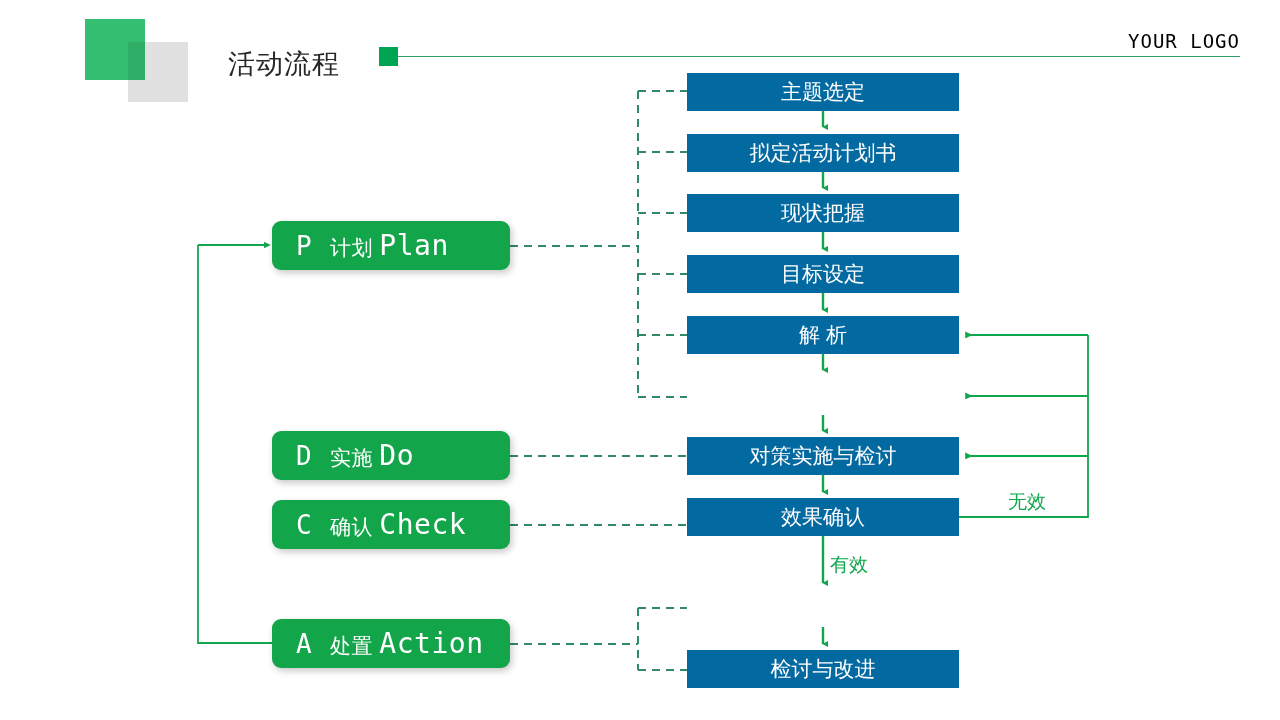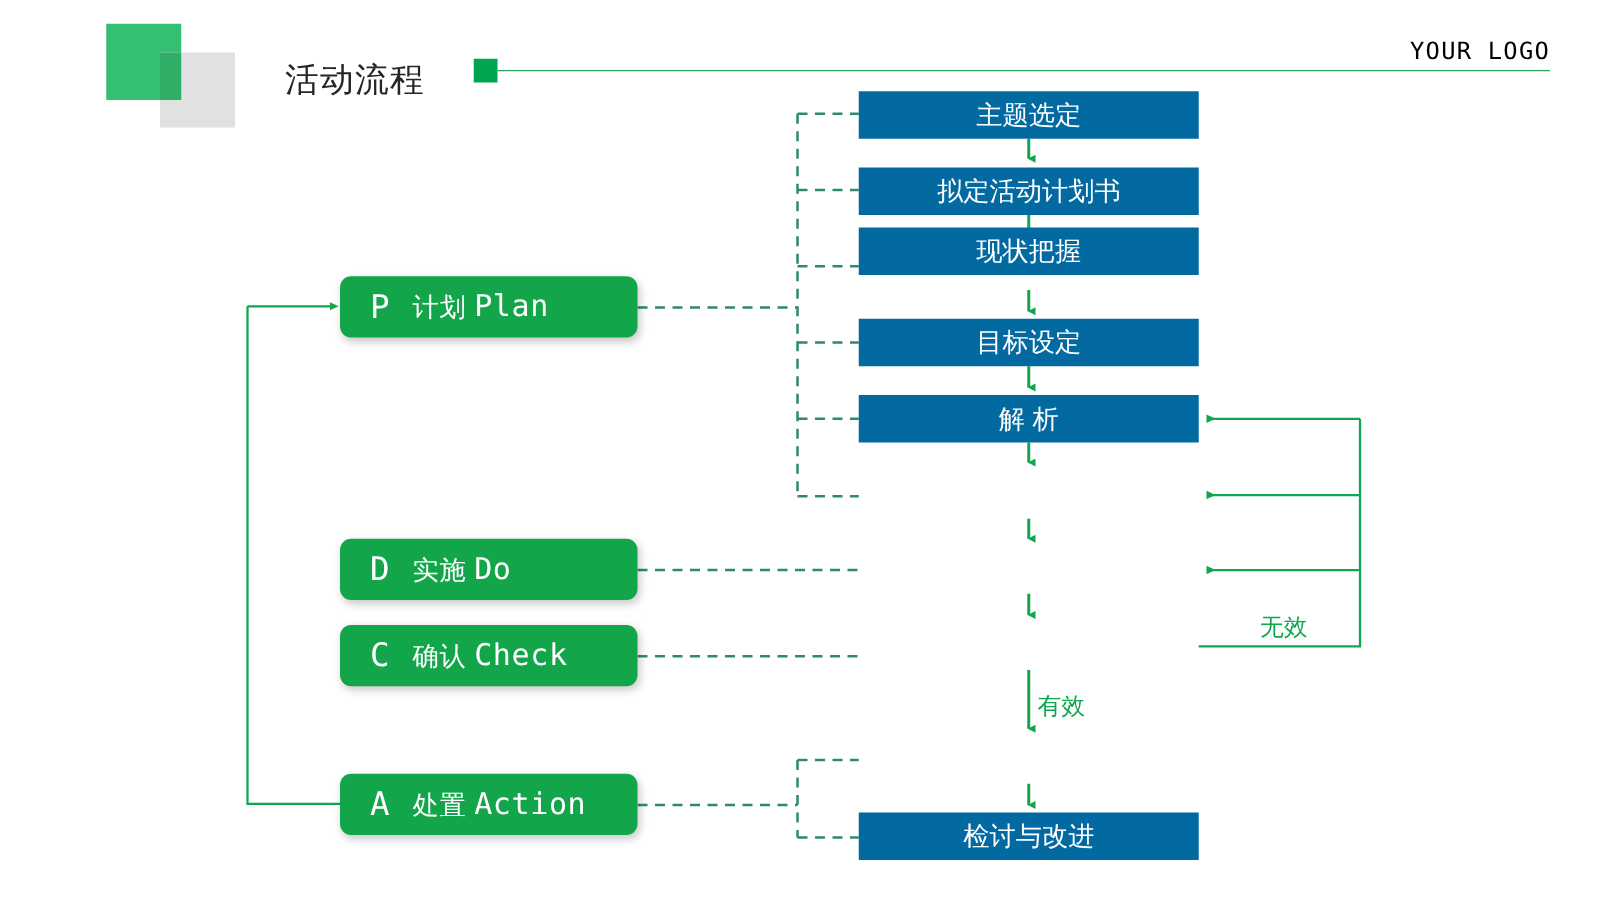--- a/index.html
+++ b/index.html
@@ -93,21 +93,21 @@
     margin-left: 24px;
     width: 26px;
   }
   .pdca-text {
     font-size: 21px;
     margin-left: 8px;
     letter-spacing: 0.5px;
   }
   .pdca-text .en {
     font-family: "DejaVu Sans Mono", "Liberation Mono", monospace;
-    font-size: 24px;
+    font-size: 28px;
   }
 
   #box-plan   { top: 221px; }
   #box-do     { top: 431px; }
   #box-check  { top: 500px; }
   #box-action { top: 619px; }
 
   
   .step-box {
     position: absolute;
@@ -247,21 +247,23 @@
   <div class="pdca-box" id="box-action">
     <span class="pdca-letter">A</span>
     <span class="pdca-text">
       <span>处置</span>
       <span class="en">Action</span>
     </span>
   </div>
 
   <div class="step-box" style="top:73px">主题选定</div>
   <div class="step-box" style="top:134px">拟定活动计划书</div>
-  <div class="step-box" style="top:182px">现状把握</div>
+  <div class="step-box" style="top:194px">现状把握</div>
   <div class="step-box" style="top:255px">目标设定</div>
   <div class="step-box" style="top:316px">解 析</div>
+  <div class="step-box" style="top:437px">对策实施与检讨</div>
+  <div class="step-box" style="top:498px">效果确认</div>
   <div class="step-box" style="top:650px">检讨与改进</div>
 
   <div class="label-green" id="label-invalid">无效</div>
   <div class="label-green" id="label-valid">有效</div>
 
 </div>
 
 </body></html>

